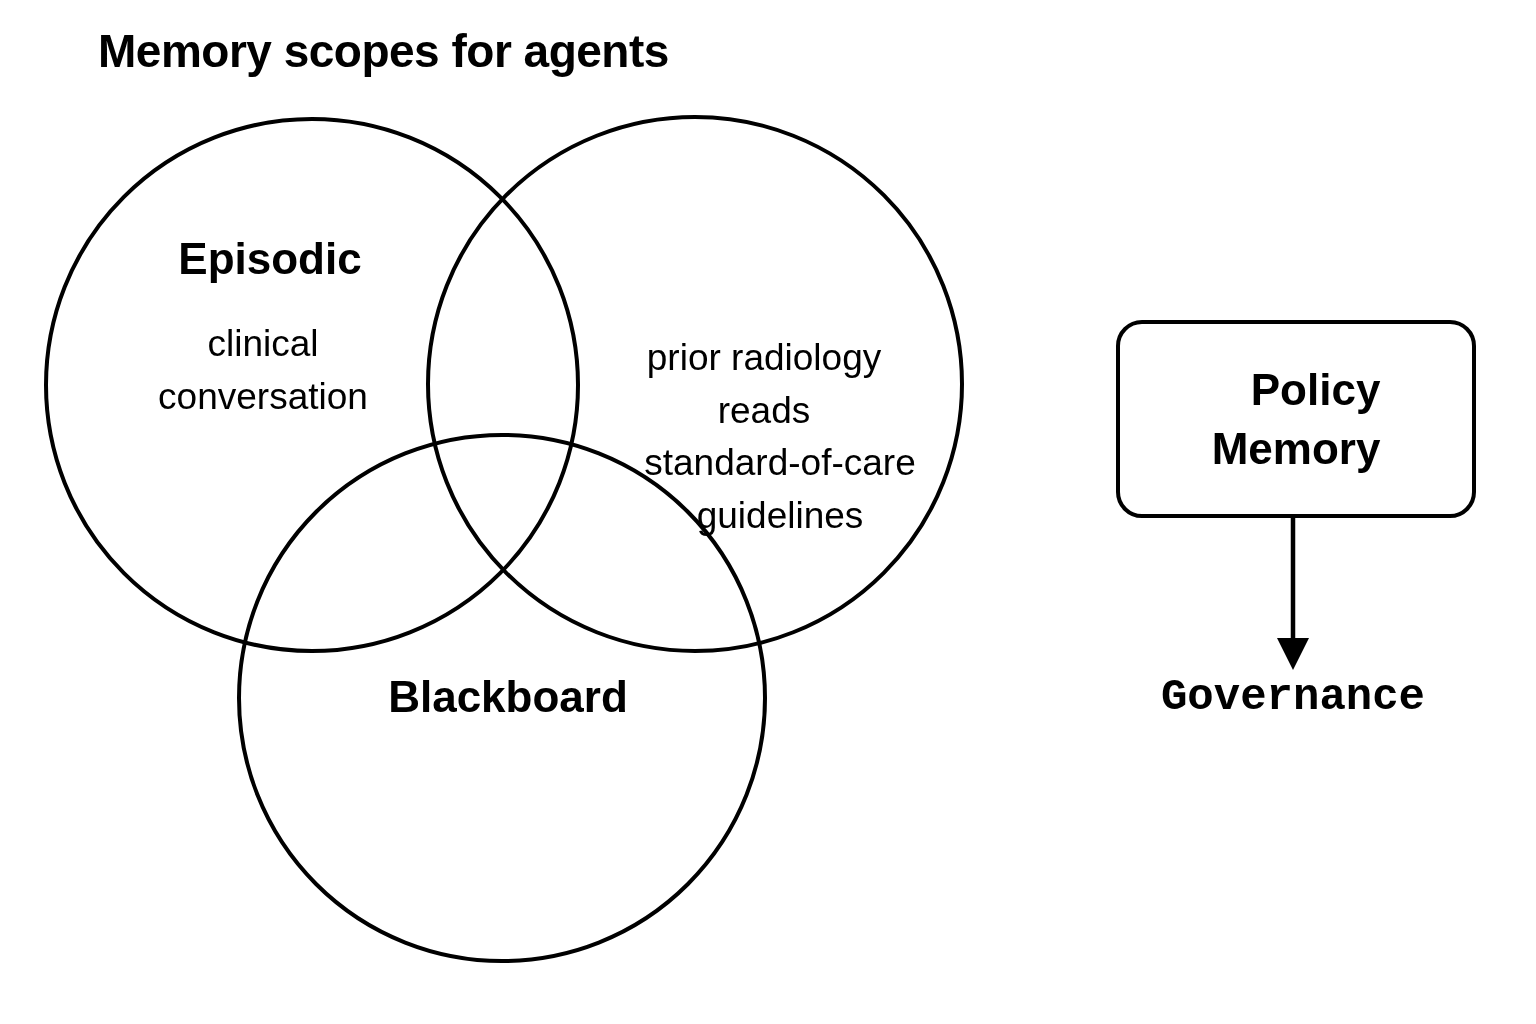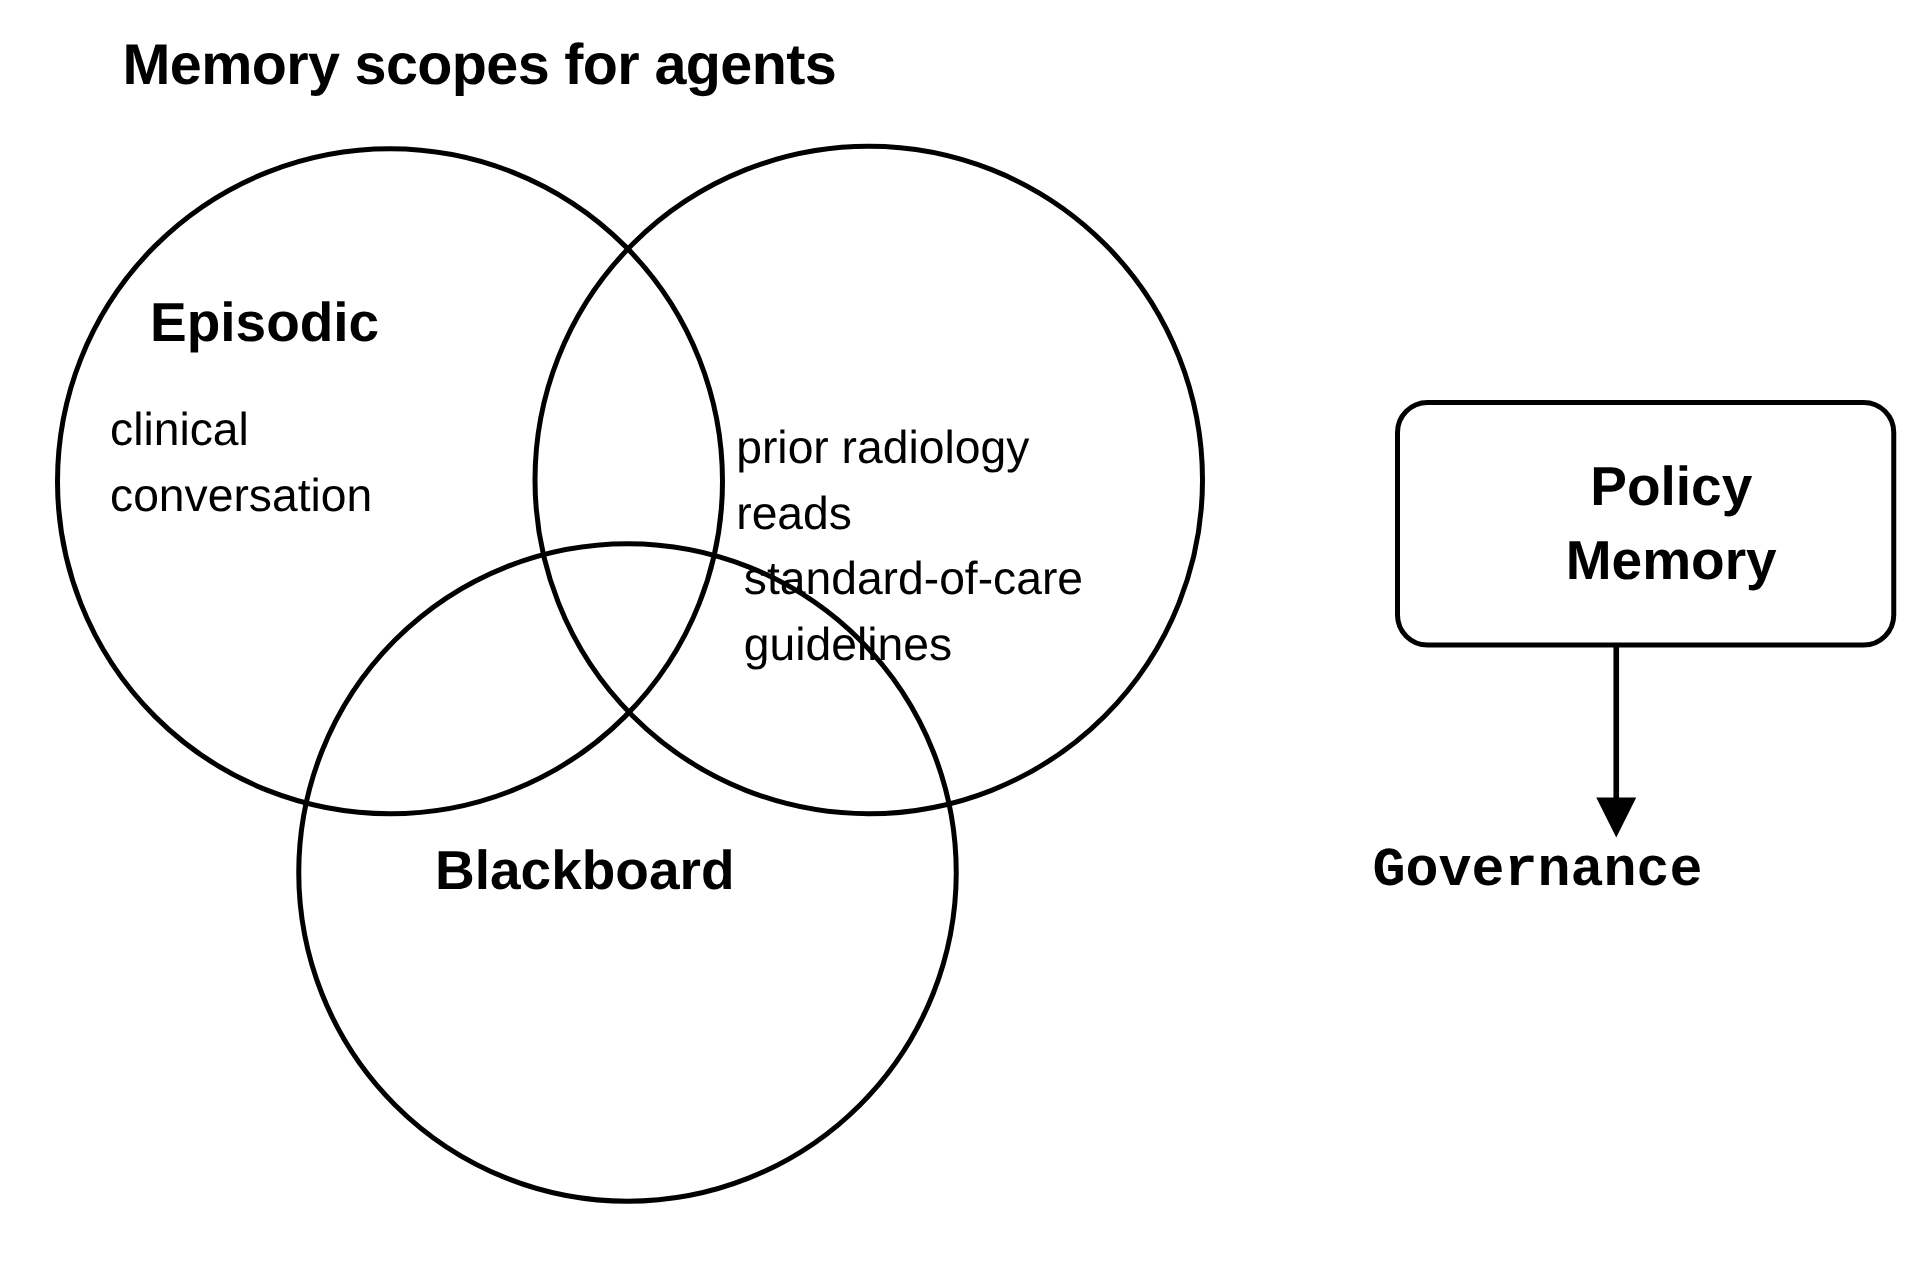--- a/index.html
+++ b/index.html
@@ -5,34 +5,34 @@
   html, body { margin: 0; padding: 0; }
   body {
     width: 1536px; height: 1024px;
     background: #ffffff;
     font-family: "Liberation Sans", sans-serif;
     color: #000000;
     overflow: hidden;
   }
   .stage { position: relative; width: 1216px; height: 1024px; }
   .layer { position: absolute; left: 0; top: 0; }
-  .txt { position: absolute; white-space: pre-line; }
+  .txt { position: absolute; text-align: center; white-space: pre-line; }
   .title {
     position: absolute; left: 98px; top: 24px;
     font-size: 46px; font-weight: 700; letter-spacing: -0.5px;
   }
   .circle-label { font-size: 44px; font-weight: 700; }
   .desc { font-size: 37px; font-weight: 400; line-height: 1.42; }
   .policy-box {
     position: absolute; left: 1116px; top: 320px;
     width: 352px; height: 190px;
     border: 4px solid #000; border-radius: 26px;
     display: flex; align-items: center; justify-content: center;
-    text-align: center; font-size: 44px; font-weight: 700; line-height: 1.35;
-    white-space: pre-line; background: #ffffff; padding-left: 41px;
+    text-align: right; font-size: 44px; font-weight: 700; line-height: 1.35;
+    white-space: pre-line; background: #ffffff;
   }
   .gov { font-size: 44px; font-weight: 700; }
 </style>
 </head>
 <body>
 
 <div class="stage">
 
   <svg class="layer" width="1536" height="1024" viewBox="0 0 1536 1024">
     <circle cx="312" cy="385" r="266" fill="none" stroke="#000" stroke-width="4"></circle>

